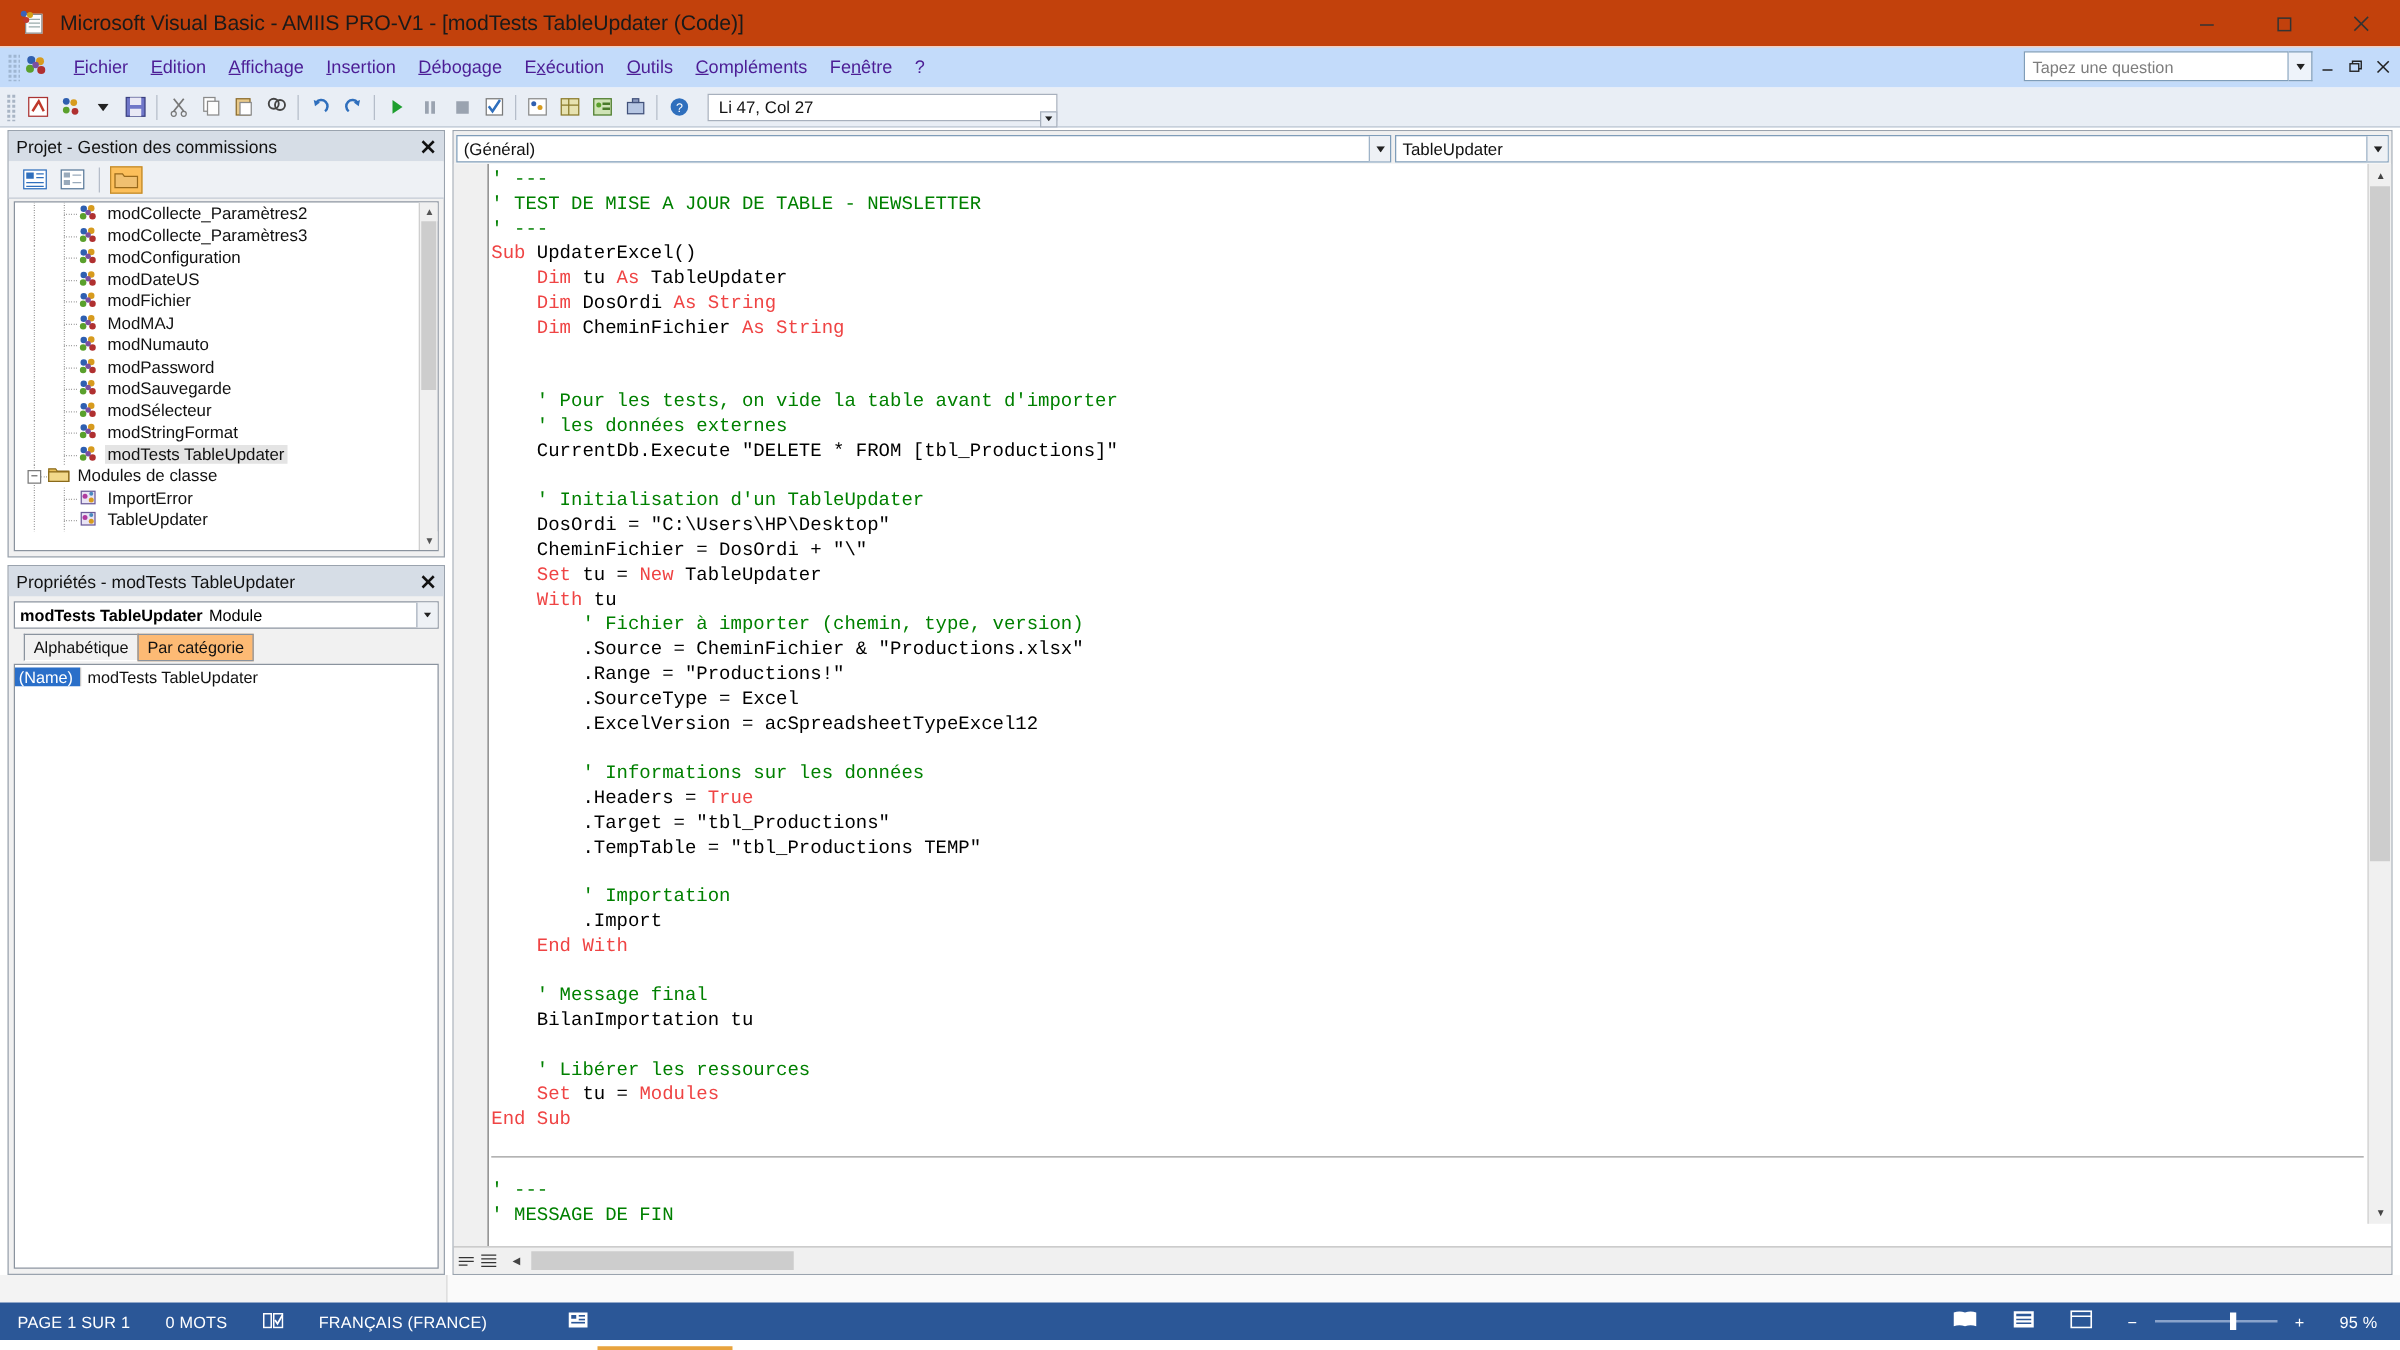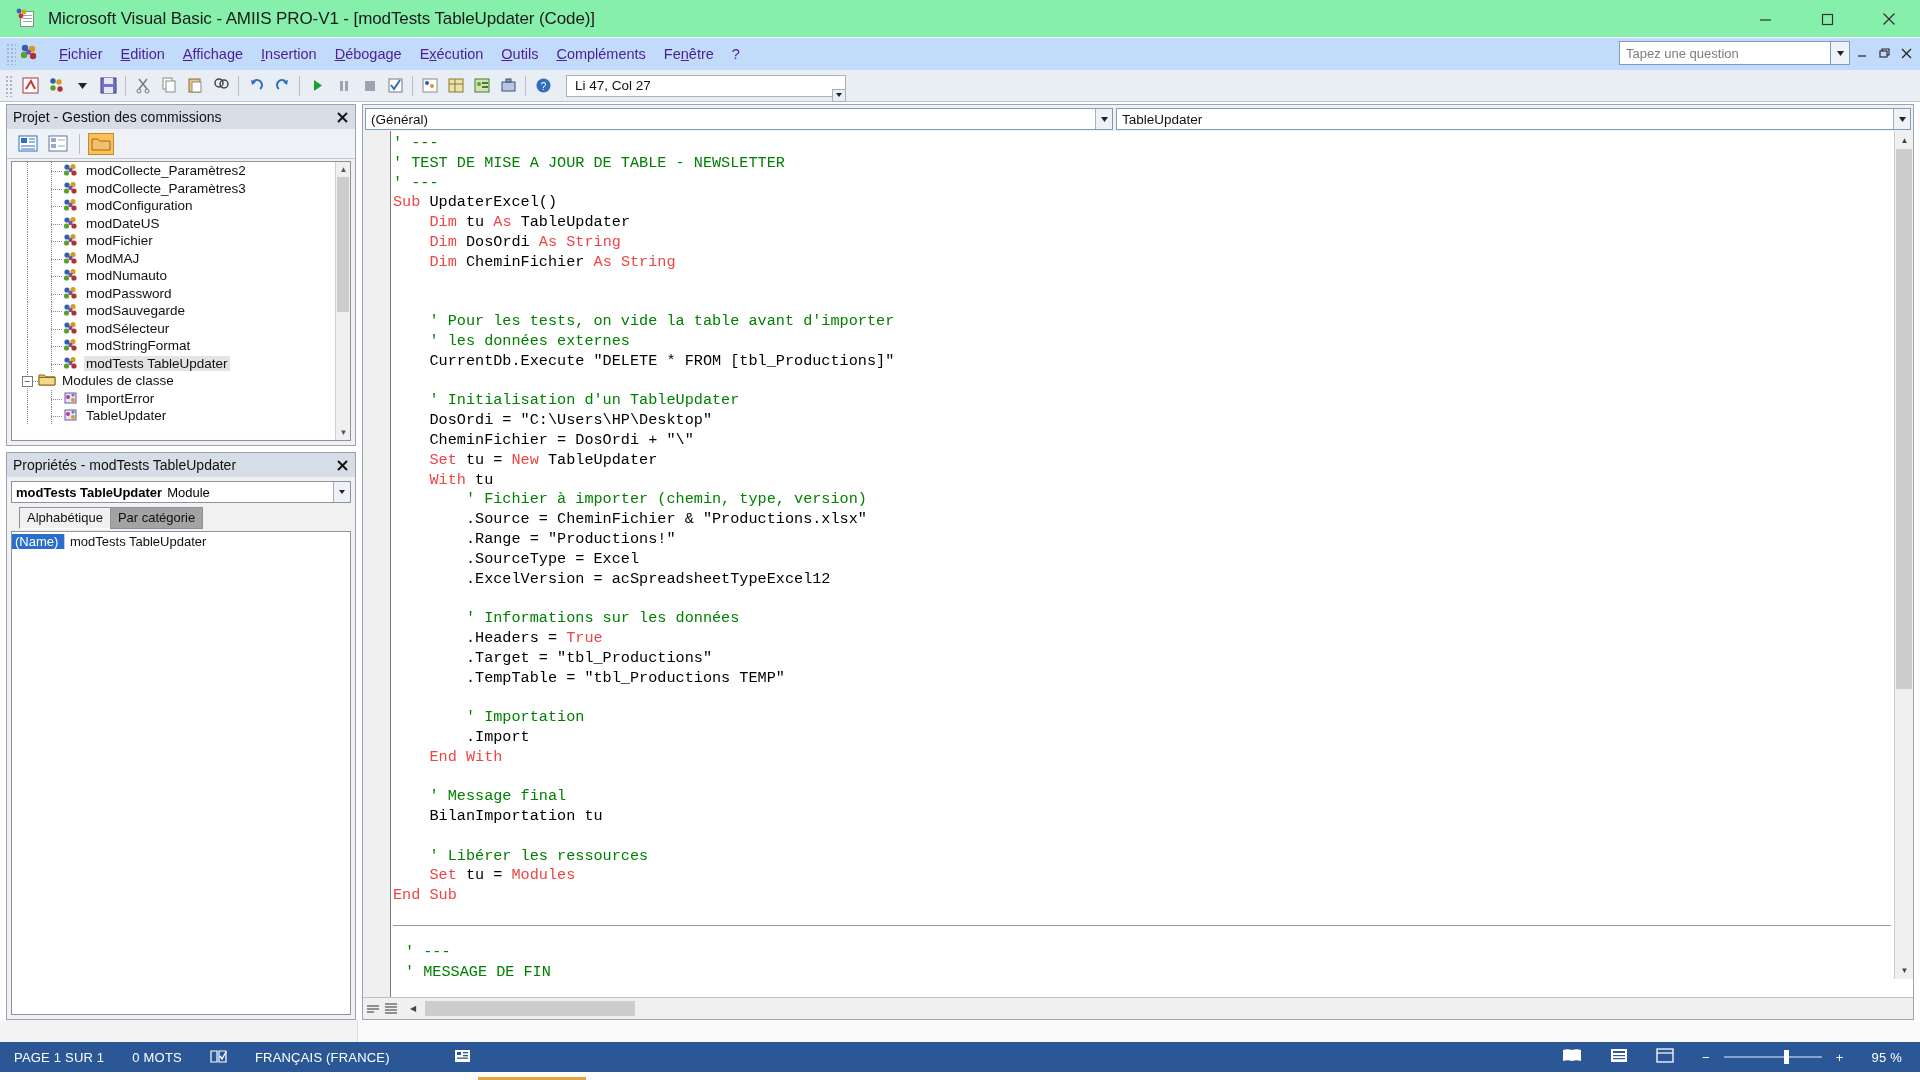--- a/index.html
+++ b/index.html
@@ -8,21 +8,21 @@
     width: 1920px; height: 1080px;
     overflow: hidden;
     font-family: "Liberation Sans", sans-serif;
     background: #ffffff;
   }
   #app { position: relative; width: 1920px; height: 1080px; background: #fff; }
 
   
   .titlebar {
     position: absolute; top: 0; left: 0; width: 1920px; height: 38px;
-    background: #86efac; display: flex; align-items: center;
+    background: #c2410c; display: flex; align-items: center;
     border-bottom: 1px solid #ffffff;
   }
   .tb-icon {
     width: 22px; height: 22px; margin-left: 16px; margin-right: 10px;
     position: relative; flex: none;
   }
   .tb-icon .sheet {
     position:absolute; left:4px; top:3px; width:14px; height:16px;
     background:#fdfdfd; border:1px solid #8a8a8a;
   }
@@ -160,21 +160,21 @@
   .prop-obj {
     height: 22px; background: #ffffff; border: 1px solid #8a939e; margin: 4px;
     display: flex; align-items: center; font-size: 13px; padding-left: 4px; position: relative;
   }
   .prop-obj b { font-weight: bold; margin-right: 5px; }
   .prop-obj .pdrop { position:absolute; right:0; top:0; bottom:0; width:17px;
     background:#eef1f5; border-left:1px solid #a7b0bd; display:flex;align-items:center;justify-content:center;}
   .prop-tabs { display:flex; margin-left:12px; height:22px; align-items:flex-end; }
   .ptab {
     font-size: 13px; padding: 2px 7px 3px 7px; border:1px solid #8a939e;
-    background:#a3a3a3; margin-right:-1px; color:#111;
+    background:#fdba74; margin-right:-1px; color:#111;
   }
   .ptab.active { background:#f1f1f1; border-bottom:1px solid #ffffff; }
   .prop-grid {
     position:absolute; left:4px; right:4px; top: 78px; bottom:4px;
     background:#ffffff; border:1px solid #8a939e;
   }
   .prop-row { display:flex; height:18px; font-size:13px; align-items:center; }
   .prop-key { width: 52px; padding-left:3px; color:#fff; background:#2a6fc9; }
   .prop-val { flex:1; padding-left:5px; color:#111; border-left:1px solid #c9c9c9; }
 
@@ -828,21 +828,21 @@
         .Import
     <span class="kw">End With</span>
 
 <span class="cm">    ' Message final</span>
     BilanImportation tu
 
 <span class="cm">    ' Libérer les ressources</span>
     <span class="kw">Set</span> tu = <span class="kw">Modules</span>
 <span class="kw">End Sub</span></pre>
       <div class="sep-line" style="top:794px;"></div>
-      <pre class="code" id="code-bottom" style="top:812px;margin-left:12px;"><span class="cm">' ---</span>
+      <pre class="code" id="code-bottom" style="top:812px;"><span class="cm">' ---</span>
 <span class="cm">' MESSAGE DE FIN</span></pre>
 
       <div class="vscroll">
         <div class="vs-btn">▲</div>
         <div class="vs-thumb"></div>
         <div class="vs-btn" style="position:absolute;bottom:0;">▼</div>
       </div>
     </div>
 
     <div class="code-foot">

